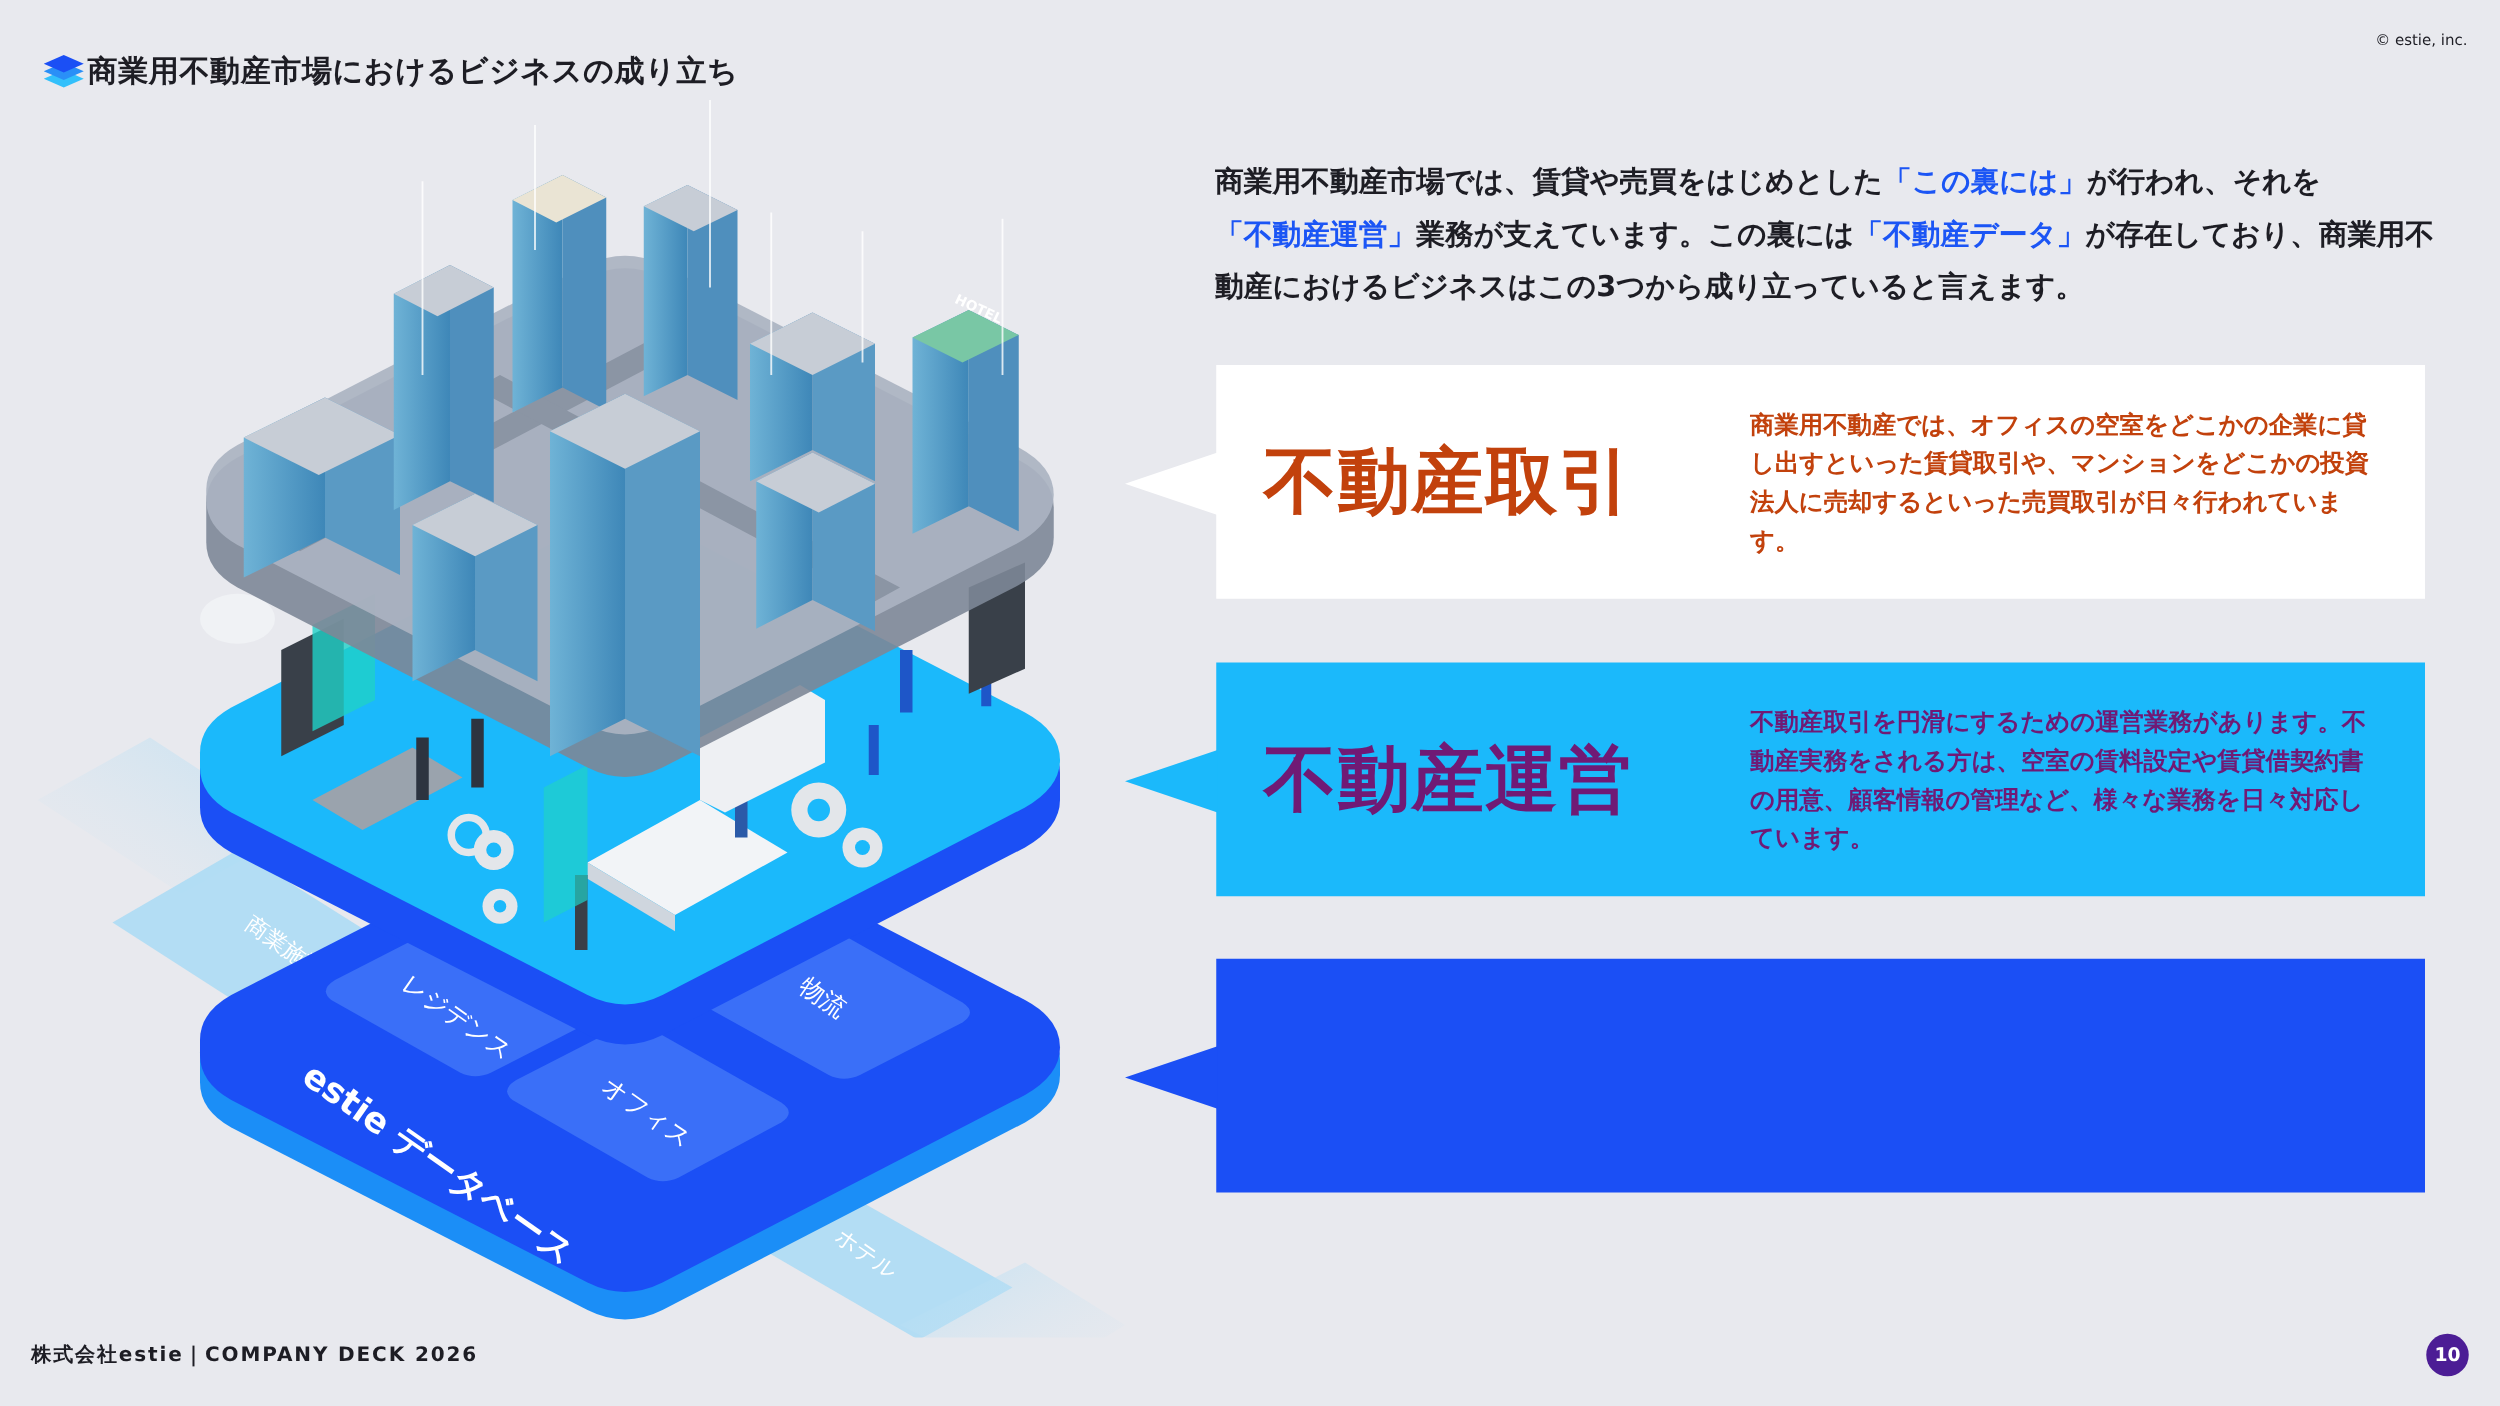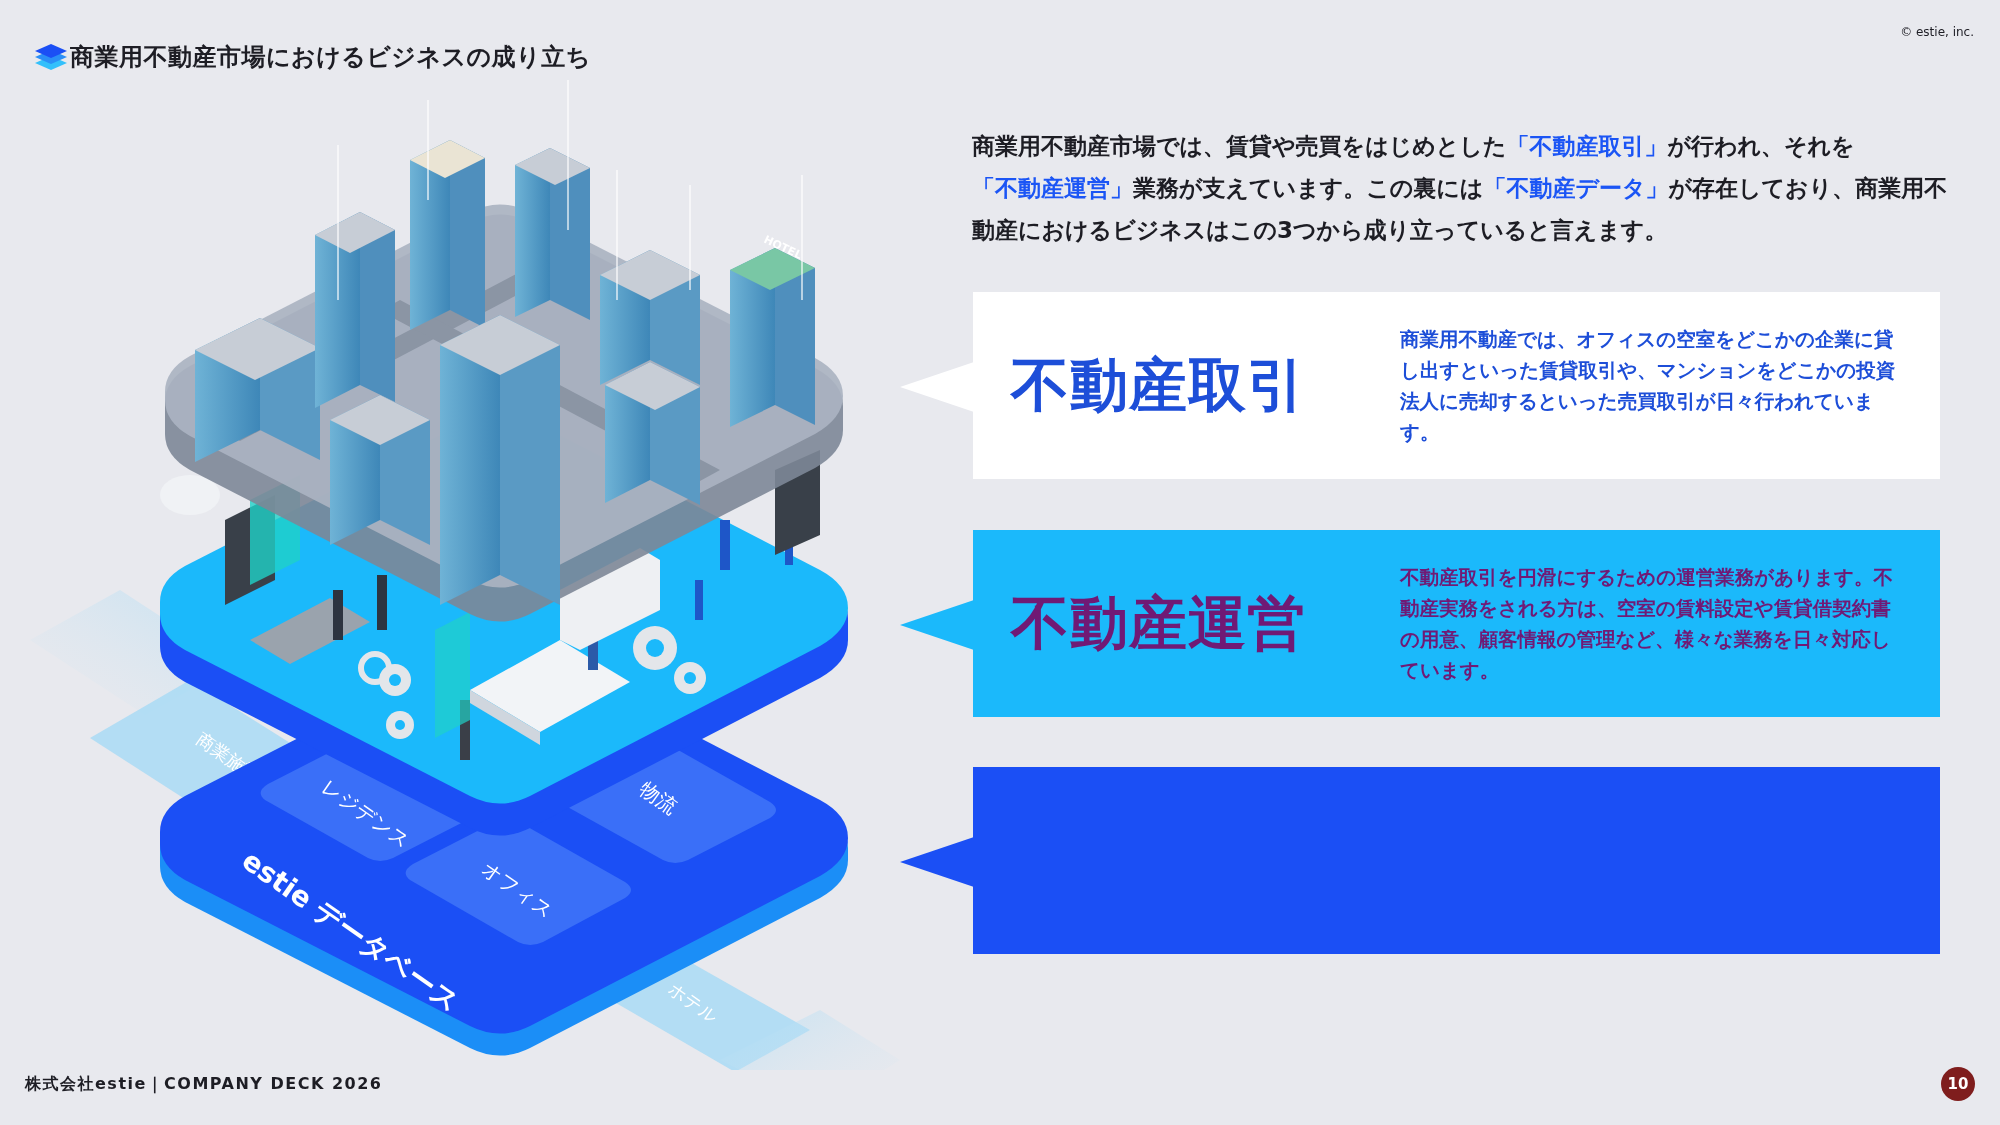--- a/index.html
+++ b/index.html
@@ -17,32 +17,32 @@
 
   .intro { position:absolute; left:972px; top:125px; width:980px; font-size:23px; line-height:42px; color:#1d1d24; font-weight:bold; }
   .intro .hl { color:#1b55f5; }
 
   .card { position:absolute; left:973px; width:967px; height:187px; display:flex; align-items:center; }
   .card .pointer { position:absolute; left:-73px; top:70px; width:0; height:0; border-top:25px solid transparent; border-bottom:25px solid transparent; border-right:74px solid; }
   .card .title { position:absolute; left:38px; font-size:58px; font-weight:bold; letter-spacing:1px; }
   .card .desc { position:absolute; left:427px; width:510px; font-size:19.5px; line-height:31px; font-weight:bold; }
   .card.c1 { top:292px; background:#ffffff; }
   .card.c1 .pointer { border-right-color:#ffffff; }
-  .card.c1 .title, .card.c1 .desc { color:#1d4ed8; }
+  .card.c1 .title, .card.c1 .desc { color:#c2410c; }
   .card.c2 { top:530px; background:#1bb9fb; }
   .card.c2 .pointer { border-right-color:#1bb9fb; }
   .card.c2 .title, .card.c2 .desc { color:#701a75; }
   .card.c3 { top:767px; background:#1b4ff5; }
   .card.c3 .pointer { border-right-color:#1b4ff5; }
   .card.c3 .title, .card.c3 .desc { color:#ffffff; }
   .card.c3 .desc { left:418px; }
 
   .illus { position:absolute; left:0; top:70px; width:900px; height:1000px; }
   .footer { position:absolute; left:25px; top:1074px; font-size:16px; font-weight:bold; letter-spacing:1.5px; color:#1d1d24; }
-  .page-num { position:absolute; left:1941px; top:1067px; width:34px; height:34px; border-radius:50%; background:#7f1d1d; color:#fff; font-size:15px; font-weight:bold; display:flex; align-items:center; justify-content:center; }
+  .page-num { position:absolute; left:1941px; top:1067px; width:34px; height:34px; border-radius:50%; background:#4c1d95; color:#fff; font-size:15px; font-weight:bold; display:flex; align-items:center; justify-content:center; }
 </style>
 </head>
 <body>
 
 <div class="header">
   <div class="header-icon">
     <svg width="38" height="34" viewBox="0 0 38 34">
       <path d="M19 16 L35 23 L19 30 L3 23 Z" fill="#33c0fb"></path>
       <path d="M19 10 L35 17 L19 24 L3 17 Z" fill="#2a8ff7"></path>
       <path d="M19 4 L35 11 L19 18 L3 11 Z" fill="#1b4ff5"></path>
@@ -194,21 +194,21 @@
         <line x1="568" y1="80" x2="568" y2="230"></line>
         <line x1="617" y1="170" x2="617" y2="300"></line>
         <line x1="690" y1="185" x2="690" y2="290"></line>
         <line x1="802" y1="175" x2="802" y2="300"></line>
       </g>
     </g>
   </svg>
 </div>
 
 <div class="intro">
-  <span>商業用不動産市場では、賃貸や売買をはじめとした</span><span class="hl">「不動産取引」</span><span>が行われ、それを</span><br>
+  <span>商業用不動産市場では、賃貸や売買をはじめとした</span><span class="hl">「この裏には」</span><span>が行われ、それを</span><br>
   <span class="hl">「不動産運営」</span><span>業務が支えています。この裏には</span><span class="hl">「不動産データ」</span><span>が存在しており、商業用不動産におけるビジネスはこの3つから成り立っていると言えます。</span>
 </div>
 
 <div class="card c1">
   <div class="pointer"></div>
   <div class="title">不動産取引</div>
   <div class="desc">商業用不動産では、オフィスの空室をどこかの企業に貸し出すといった賃貸取引や、マンションをどこかの投資法人に売却するといった売買取引が日々行われています。</div>
 </div>
 <div class="card c2">
   <div class="pointer"></div>

